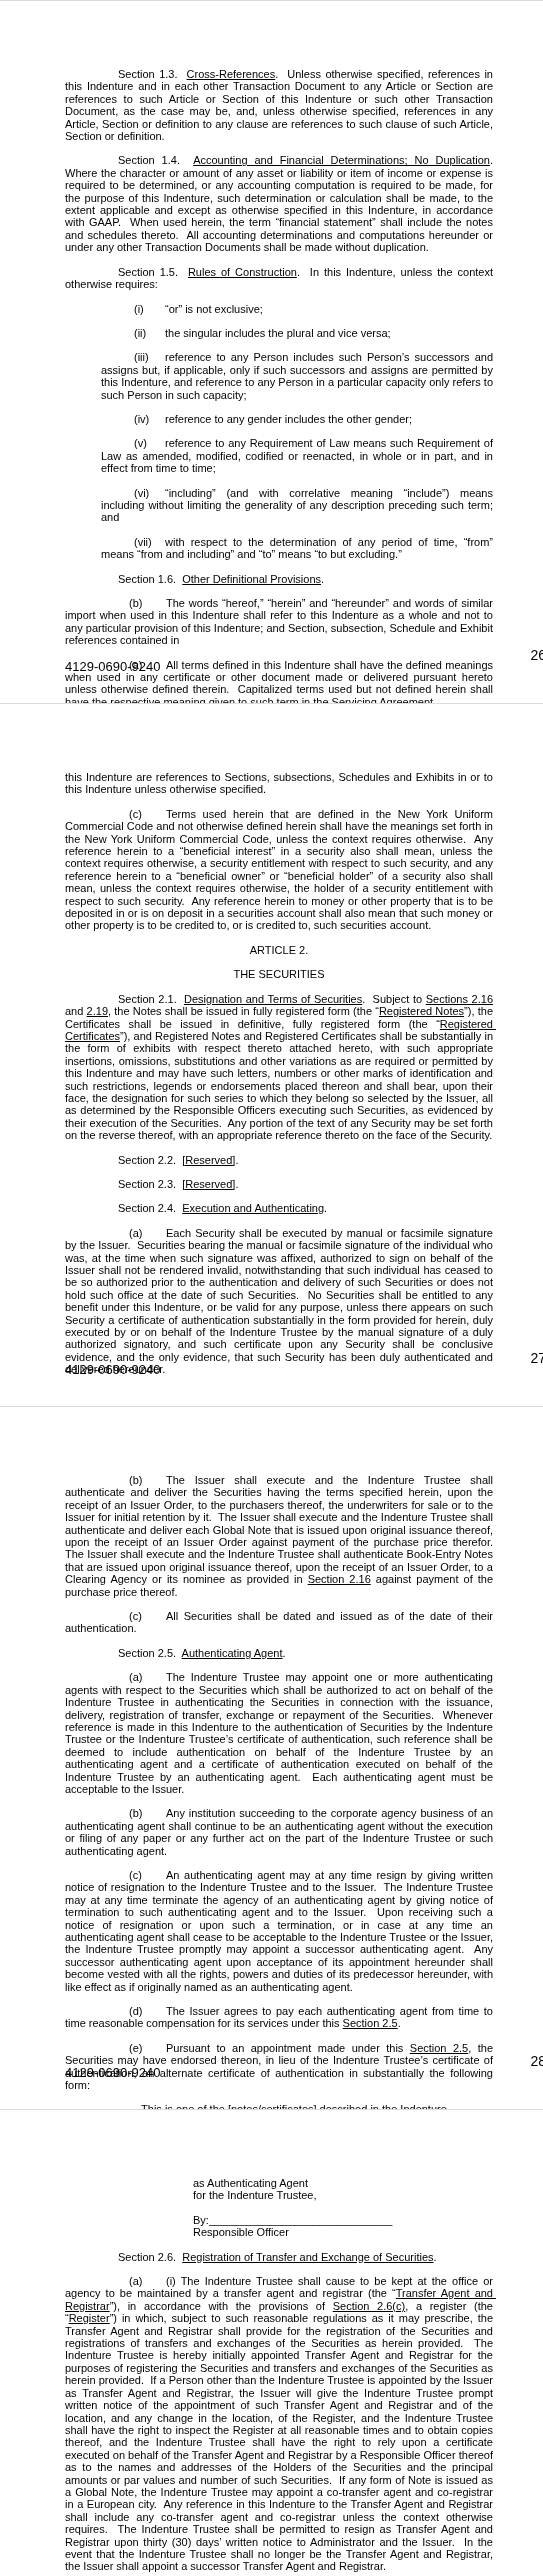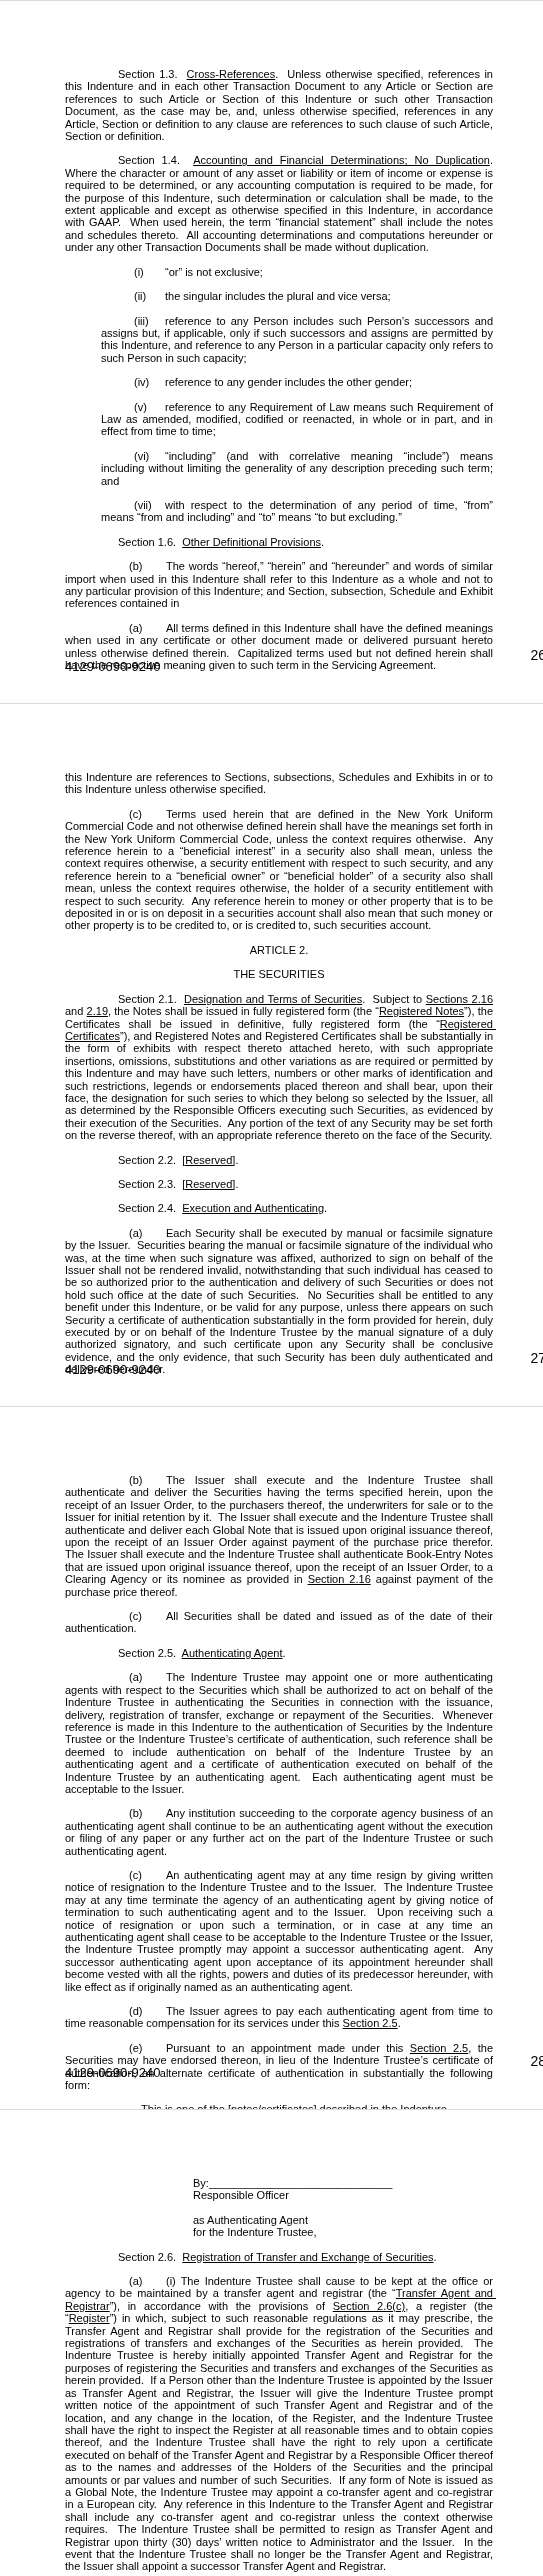--- a/index.html
+++ b/index.html
@@ -70,20 +70,21 @@
 </style>
 </head>
 <body>
 
 <div class="doc">
 
   <div class="page">
     <div class="content">
         <p class="p p-sec">Section 1.3.  <span class="u">Cross-References</span>.  Unless otherwise specified, references in this Indenture and in each other Transaction Document to any Article or Section are references to such Article or Section of this Indenture or such other Transaction Document, as the case may be, and, unless otherwise specified, references in any Article, Section or definition to any clause are references to such clause of such Article, Section or definition.</p>
         <p class="p p-sec">Section 1.4.  <span class="u">Accounting and Financial Determinations; No Duplication</span>.  Where the character or amount of any asset or liability or item of income or expense is required to be determined, or any accounting computation is required to be made, for the purpose of this Indenture, such determination or calculation shall be made, to the extent applicable and except as otherwise specified in this Indenture, in accordance with GAAP.  When used herein, the term “financial statement” shall include the notes and schedules thereto.  All accounting determinations and computations hereunder or under any other Transaction Documents shall be made without duplication.</p>
+        <p class="p p-sec">Section 1.5.  <span class="u">Rules of Construction</span>.  In this Indenture, unless the context otherwise requires:</p>
         <p class="p p-item"><span class="lb">(i)</span>“or” is not exclusive;</p>
         <p class="p p-item"><span class="lb">(ii)</span>the singular includes the plural and vice versa;</p>
         <p class="p p-item"><span class="lb">(iii)</span>reference to any Person includes such Person’s successors and assigns but, if applicable, only if such successors and assigns are permitted by this Indenture, and reference to any Person in a particular capacity only refers to such Person in such capacity;</p>
         <p class="p p-item"><span class="lb">(iv)</span>reference to any gender includes the other gender;</p>
         <p class="p p-item"><span class="lb">(v)</span>reference to any Requirement of Law means such Requirement of Law as amended, modified, codified or reenacted, in whole or in part, and in effect from time to time;</p>
         <p class="p p-item"><span class="lb">(vi)</span>“including” (and with correlative meaning “include”) means including without limiting the generality of any description preceding such term; and</p>
         <p class="p p-item"><span class="lb">(vii)</span>with respect to the determination of any period of time, “from” means “from and including” and “to” means “to but excluding.”</p>
         <p class="p p-sec">Section 1.6.  <span class="u">Other Definitional Provisions</span>.</p>
         <p class="p p-let"><span class="lb">(b)</span>The words “hereof,” “herein” and “hereunder” and words of similar import when used in this Indenture shall refer to this Indenture as a whole and not to any particular provision of this Indenture; and Section, subsection, Schedule and Exhibit references contained in</p>
         <p class="p p-let"><span class="lb">(a)</span>All terms defined in this Indenture shall have the defined meanings when used in any certificate or other document made or delivered pursuant hereto unless otherwise defined therein.  Capitalized terms used but not defined herein shall have the respective meaning given to such term in the Servicing Agreement.</p>
@@ -120,22 +121,22 @@
         <p class="p p-let"><span class="lb">(e)</span>Pursuant to an appointment made under this <span class="u">Section 2.5</span>, the Securities may have endorsed thereon, in lieu of the Indenture Trustee’s certificate of authentication, an alternate certificate of authentication in substantially the following form:</p>
         <p class="p p-left64">This is one of the [notes/certificates] described in the Indenture.</p>
         <p class="p p-sig">[Name of Authenticating Agent],</p>
       </div>
     <div class="pagenum">28</div>
     <div class="docid">4129-0690-9240</div>
   </div>
 
   <div class="page">
     <div class="content">
+        <p class="p p-sig">as Authenticating Agent<br>for the Indenture Trustee,</p>
         <p class="p p-sig">By:______________________________<br>Responsible Officer</p>
-        <p class="p p-sig">as Authenticating Agent<br>for the Indenture Trustee,</p>
         <p class="p p-sec">Section 2.6.  <span class="u">Registration of Transfer and Exchange of Securities</span>.</p>
         <p class="p p-let"><span class="lb">(a)</span>(i) The Indenture Trustee shall cause to be kept at the office or agency to be maintained by a transfer agent and registrar (the “<span class="u">Transfer Agent and Registrar</span>”), in accordance with the provisions of <span class="u">Section 2.6(c)</span>, a register (the “<span class="u">Register</span>”) in which, subject to such reasonable regulations as it may prescribe, the Transfer Agent and Registrar shall provide for the registration of the Securities and registrations of transfers and exchanges of the Securities as herein provided.  The Indenture Trustee is hereby initially appointed Transfer Agent and Registrar for the purposes of registering the Securities and transfers and exchanges of the Securities as herein provided.  If a Person other than the Indenture Trustee is appointed by the Issuer as Transfer Agent and Registrar, the Issuer will give the Indenture Trustee prompt written notice of the appointment of such Transfer Agent and Registrar and of the location, and any change in the location, of the Register, and the Indenture Trustee shall have the right to inspect the Register at all reasonable times and to obtain copies thereof, and the Indenture Trustee shall have the right to rely upon a certificate executed on behalf of the Transfer Agent and Registrar by a Responsible Officer thereof as to the names and addresses of the Holders of the Securities and the principal amounts or par values and number of such Securities.  If any form of Note is issued as a Global Note, the Indenture Trustee may appoint a co-transfer agent and co-registrar in a European city.  Any reference in this Indenture to the Transfer Agent and Registrar shall include any co-transfer agent and co-registrar unless the context otherwise requires.  The Indenture Trustee shall be permitted to resign as Transfer Agent and Registrar upon thirty (30) days’ written notice to Administrator and the Issuer.  In the event that the Indenture Trustee shall no longer be the Transfer Agent and Registrar, the Issuer shall appoint a successor Transfer Agent and Registrar.</p>
         <p class="p p-item"><span class="lb">(ii)</span>Upon surrender for registration of transfer of any Security at any office or agency of the Transfer Agent and Registrar, if the requirements of Section 8-401(a) of the UCC are met, the Issuer shall execute, subject to the provisions of , and the Indenture Trustee shall authenticate and (unless the Transfer Agent and Registrar is different than the Indenture Trustee, in which case the Transfer Agent and Registrar shall) deliver and the Noteholder shall obtain from the Indenture Trustee, in the name of the designated transferee or transferees, one or more new Securities in authorized denominations of like aggregate principal amount or aggregate par value, as applicable.</p>
       </div>
 
   </div>
 
 </div>
 
 

